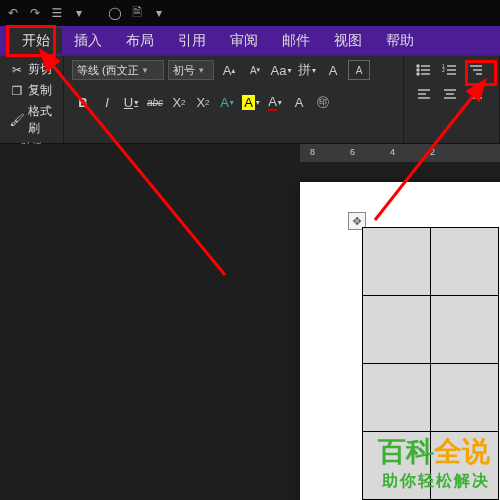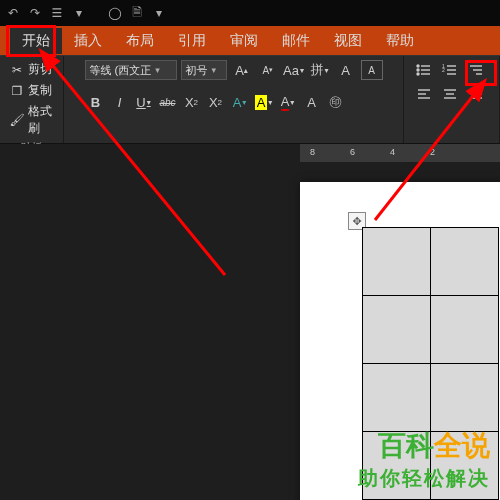--- a/index.html
+++ b/index.html
@@ -20,21 +20,21 @@
     padding: 0 6px;
     font-size: 12px;
     color: #ccc;
   }
   .qat { display: flex; gap: 8px; align-items: center; }
   .qat .ico { width: 14px; height: 14px; display:flex;align-items:center;justify-content:center; color:#aaa; font-size:12px;}
   .title { position:absolute; left:0; right:0; text-align:center; pointer-events:none; font-size:13px; color:#ddd;}
   
   .tabs {
     height: 30px;
-    background: #c2410c;
+    background: #4c1d95;
     display: flex;
     align-items: center;
     padding-left: 10px;
     gap: 0;
     font-size: 14px;
     color: #ddd;
     border-bottom: 1px solid #333;
   }
   .tab { padding: 4px 12px; cursor:pointer; }
   .tab.active { background:#2b2b2b; }
@@ -101,21 +101,21 @@
   .arrow { position:absolute; pointer-events:none; }
   
   .watermark {
     position:absolute; right:10px; bottom:8px;
     text-align:right;
     font-family:"Microsoft YaHei",sans-serif;
   }
   .wm-big { font-size:28px; font-weight:bold;margin-top:40px; }
   .wm-big .g { color:#3cb034; }
   .wm-big .o { color:#f5a300; }
-  .wm-small { font-size:20px; color:#3cb034; font-weight:bold; letter-spacing:2px;}
+  .wm-small { font-size:16px; color:#3cb034; font-weight:bold; letter-spacing:2px;}
 </style>
 </head>
 <body>
 
 <div class="titlebar">
   <div class="qat">
     <span class="ico">↶</span>
     <span class="ico">↷</span>
     <span class="ico">☰</span>
     <span class="ico">▾</span>
@@ -151,21 +151,21 @@
         </div>
         <div class="clipitem">
           <span class="ico-sm">🖌</span>
           <span>格式刷</span>
         </div>
       </div>
     </div>
     <div class="group-label">贴板</div>
   </div>
 
-  <div class="group" style="flex:1;align-items:center;">
+  <div class="group" style="flex:1;">
     <div class="group-body" style="flex-direction:column;">
       <div class="font-row">
         <div class="sel" style="width:92px;">
           <span>等线 (西文正</span>
             <span class="dd">▾</span>
         </div>
         <div class="sel" style="width:46px;">
           <span>初号</span>
             <span class="dd">▾</span>
         </div>

